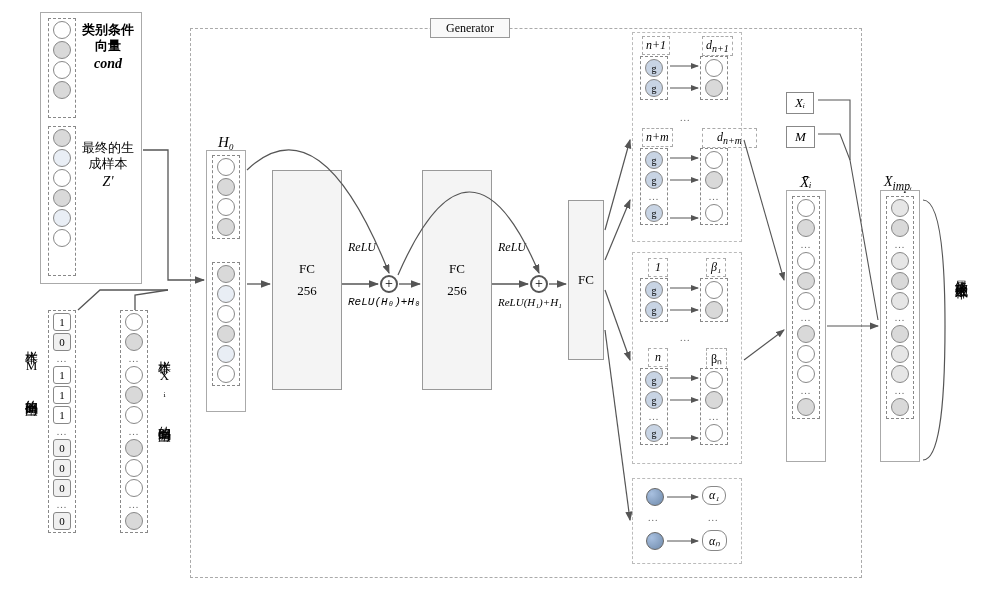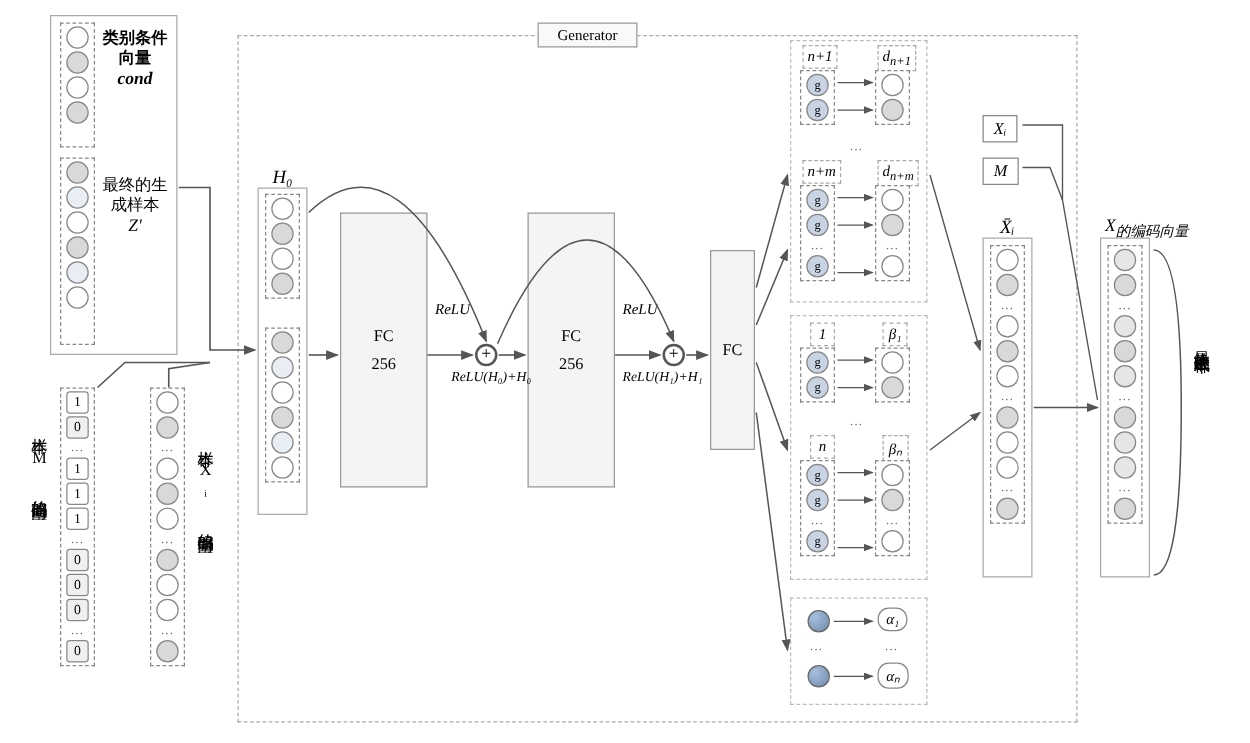--- a/index.html
+++ b/index.html
@@ -155,39 +155,39 @@
   <div style="margin-top:6px;">256</div>
 </div>
 <div class="box" style="left:568px; top:200px; width:36px; height:160px;">
   <div>FC</div>
 </div>
 
 <div class="plus" style="left:380px; top:275px;">+</div>
 <div class="plus" style="left:530px; top:275px;">+</div>
 
 <div class="label label-italic" style="left:348px; top:240px; font-size:12px;">ReLU</div>
-<div class="label label-italic" style="left:361px; top:296px; font-size:11px;">ReLU(H₀)+H₀</div>
+<div class="label label-italic" style="left:348px; top:296px; font-size:11px;font-family:Liberation Mono, monospace;">ReLU(H₀)+H₀</div>
 <div class="label label-italic" style="left:498px; top:240px; font-size:12px;">ReLU</div>
 <div class="label label-italic" style="left:498px; top:296px; font-size:11px;">ReLU(H₁)+H₁</div>
 
 <div class="label" style="left:642px; top:36px; font-size:12px; font-style:italic; border:1px dashed #aaa; padding:1px 3px;">n+1</div>
 <div class="label" style="left:702px; top:36px; font-size:12px; font-style:italic; border:1px dashed #aaa; padding:1px 3px;">d<sub>n+1</sub></div>
 <div class="vec" style="left:640px; top:56px; width:28px;">
   <div class="dot" style="background:#c8d4e4; font-size:10px; display:flex;align-items:center;justify-content:center;">g</div>
   <div class="dot" style="background:#c8d4e4; font-size:10px; display:flex;align-items:center;justify-content:center;">g</div>
 </div>
 <div class="vec" style="left:700px; top:56px; width:28px;">
   <div class="dot" style="background:#fff"></div>
   <div class="dot" style="background:#d9d9d9"></div>
 </div>
 
 <div class="ellips" style="left:680px; top:112px;">...</div>
 
 <div class="label" style="left:642px; top:128px; font-size:12px; font-style:italic; border:1px dashed #aaa; padding:1px 3px;">n+m</div>
-<div class="label" style="left:702px; top:128px; font-size:12px; font-style:italic; border:1px dashed #aaa; padding:1px 3px;">d<sub>n+m</sub></div>
+<div class="label" style="left:702px; top:128px; font-size:12px; font-style:italic; border:1px dashed #aaa; padding:1px 14px;">d<sub>n+m</sub></div>
 <div class="vec" style="left:640px; top:148px; width:28px;">
   <div class="dot" style="background:#c8d4e4; font-size:10px; display:flex;align-items:center;justify-content:center;">g</div>
   <div class="dot" style="background:#c8d4e4; font-size:10px; display:flex;align-items:center;justify-content:center;">g</div>
   <div class="ellips" style="position:static;">...</div>
   <div class="dot" style="background:#c8d4e4; font-size:10px; display:flex;align-items:center;justify-content:center;">g</div>
 </div>
 <div class="vec" style="left:700px; top:148px; width:28px;">
   <div class="dot" style="background:#fff"></div>
   <div class="dot" style="background:#d9d9d9"></div>
   <div class="ellips" style="position:static;">...</div>
@@ -203,21 +203,21 @@
   <div class="dot" style="background:#c8d4e4; font-size:10px; display:flex;align-items:center;justify-content:center;">g</div>
 </div>
 <div class="vec" style="left:700px; top:278px; width:28px;">
   <div class="dot" style="background:#fff"></div>
   <div class="dot" style="background:#d9d9d9"></div>
 </div>
 
 <div class="ellips" style="left:680px; top:332px;">...</div>
 
 <div class="label" style="left:648px; top:348px; font-size:12px; font-style:italic; border:1px dashed #aaa; padding:1px 6px;">n</div>
-<div class="label" style="left:706px; top:348px; font-size:12px; font-style:italic; border:1px dashed #aaa; padding:1px 4px;">βₙ</div>
+<div class="label" style="left:706px; top:348px; font-size:12px; border:1px dashed #aaa; padding:1px 4px;">βₙ</div>
 <div class="vec" style="left:640px; top:368px; width:28px;">
   <div class="dot" style="background:#c8d4e4; font-size:10px; display:flex;align-items:center;justify-content:center;">g</div>
   <div class="dot" style="background:#c8d4e4; font-size:10px; display:flex;align-items:center;justify-content:center;">g</div>
   <div class="ellips" style="position:static;">...</div>
   <div class="dot" style="background:#c8d4e4; font-size:10px; display:flex;align-items:center;justify-content:center;">g</div>
 </div>
 <div class="vec" style="left:700px; top:368px; width:28px;">
   <div class="dot" style="background:#fff"></div>
   <div class="dot" style="background:#d9d9d9"></div>
   <div class="ellips" style="position:static;">...</div>
@@ -246,21 +246,21 @@
   <div class="dot" style="background:#fff"></div>
   <div class="ellips" style="position:static;">...</div>
   <div class="dot" style="background:#d9d9d9"></div>
   <div class="dot" style="background:#fff"></div>
   <div class="dot" style="background:#fff"></div>
   <div class="ellips" style="position:static;">...</div>
   <div class="dot" style="background:#d9d9d9"></div>
 </div>
 <div style="position:absolute; left:786px; top:190px; width:40px; height:272px; border:1px solid #aaa;"></div>
 
-<div class="label label-italic" style="left:884px; top:174px; font-size:14px;">X<sub>的编码向量</sub></div>
+<div class="label label-italic" style="left:884px; top:174px; font-size:14px;">X<sub>impᵢ</sub></div>
 <div class="vec" style="left:886px; top:196px; width:28px;">
   <div class="dot" style="background:#e6e6e6"></div>
   <div class="dot" style="background:#d9d9d9"></div>
   <div class="ellips" style="position:static;">...</div>
   <div class="dot" style="background:#e6e6e6"></div>
   <div class="dot" style="background:#d9d9d9"></div>
   <div class="dot" style="background:#e6e6e6"></div>
   <div class="ellips" style="position:static;">...</div>
   <div class="dot" style="background:#d9d9d9"></div>
   <div class="dot" style="background:#e6e6e6"></div>

